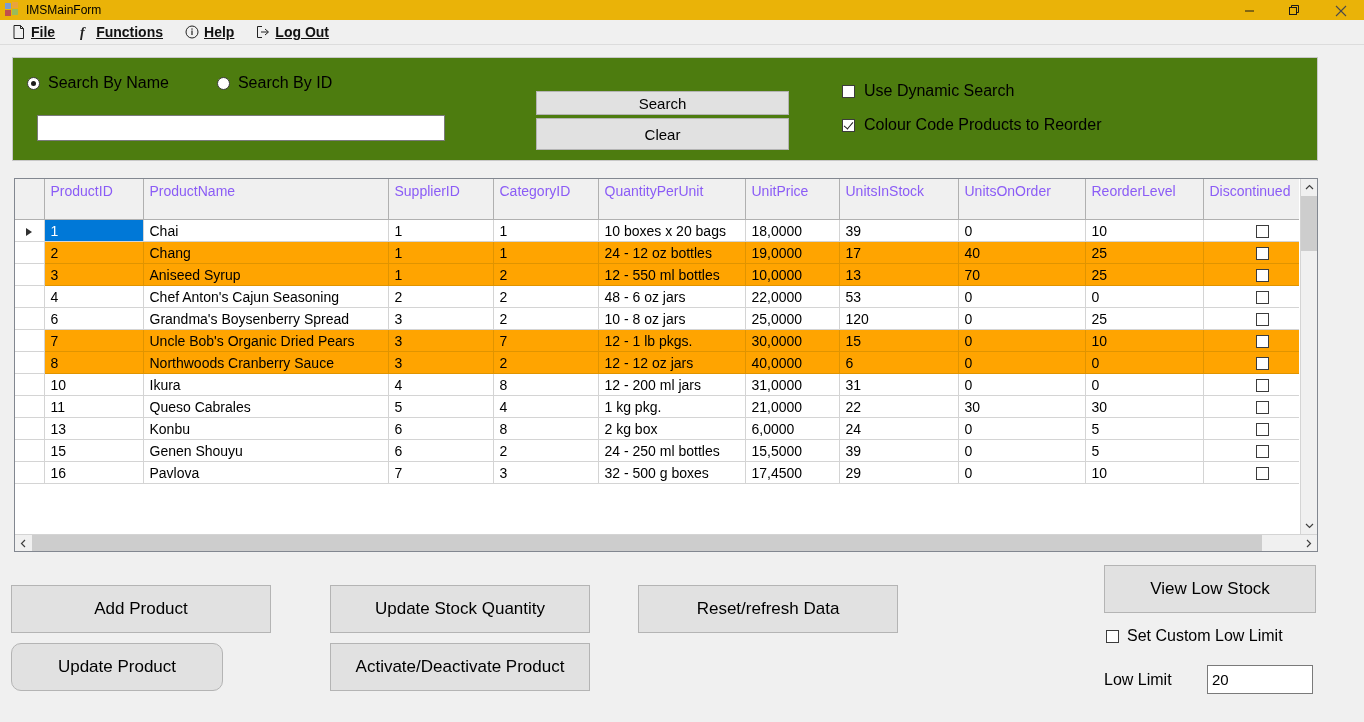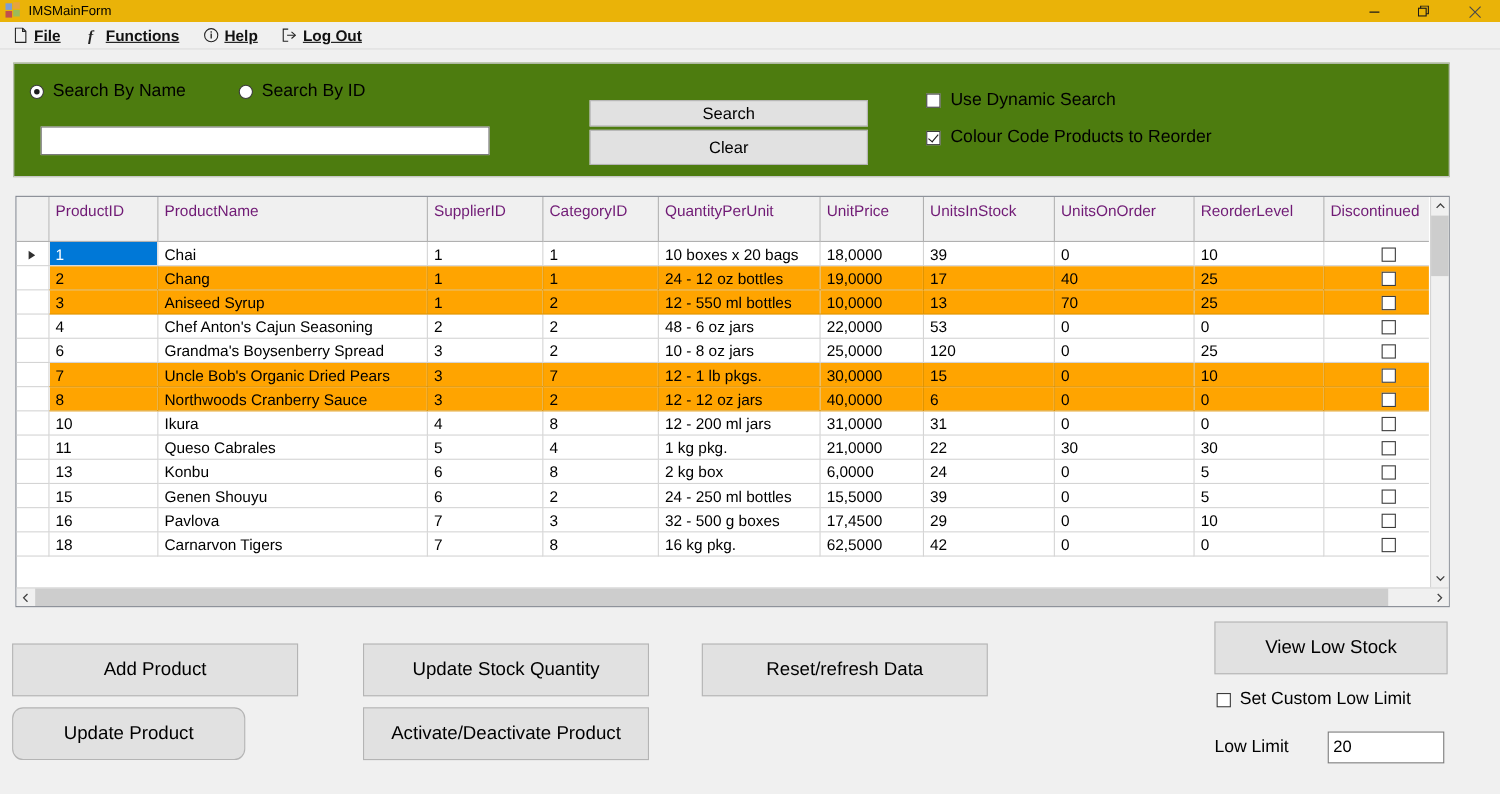--- a/index.html
+++ b/index.html
@@ -209,21 +209,21 @@
   }
   table.grid th {
     background: #f0f0f0;
     border-right: 1px solid #b0b0b0;
     border-bottom: 1px solid #b0b0b0;
     font-weight: normal;
     text-align: left;
     padding: 4px 6px 20px 6px;
     height: 22px;
     box-sizing: border-box;
-    color: #701a75;
+    color: #8b5cf6;
     white-space: nowrap;
     overflow: hidden;
   }
   table.grid td {
     border-right: 1px solid #d4d4d4;
     border-bottom: 1px solid #d4d4d4;
     padding: 2px 6px;
     height: 22px;
     box-sizing: border-box;
     white-space: nowrap;
@@ -650,33 +650,20 @@
             <td class="c-name">Pavlova</td>
             <td class="c-sup">7</td>
             <td class="c-cat">3</td>
             <td class="c-qpu">32 - 500 g boxes</td>
             <td class="c-price">17,4500</td>
             <td class="c-stock">29</td>
             <td class="c-order">0</td>
             <td class="c-reord">10</td>
             <td class="c-disc cb-cell"><span class="checkbox"></span></td>
           </tr>
-          <tr>
-            <td class="rowhdr"></td>
-            <td class="c-pid">18</td>
-            <td class="c-name">Carnarvon Tigers</td>
-            <td class="c-sup">7</td>
-            <td class="c-cat">8</td>
-            <td class="c-qpu">16 kg pkg.</td>
-            <td class="c-price">62,5000</td>
-            <td class="c-stock">42</td>
-            <td class="c-order">0</td>
-            <td class="c-reord">0</td>
-            <td class="c-disc cb-cell"><span class="checkbox"></span></td>
-          </tr>
         </tbody>
     </table>
   </div>
 
   <div class="vscroll">
     <div class="sb-arrow">
       <svg width="9" height="7" viewBox="0 0 9 7">
           <polyline points="1,5 4.5,1.5 8,5" fill="none" stroke="#404040" stroke-width="1.2"></polyline>
         </svg>
     </div>

